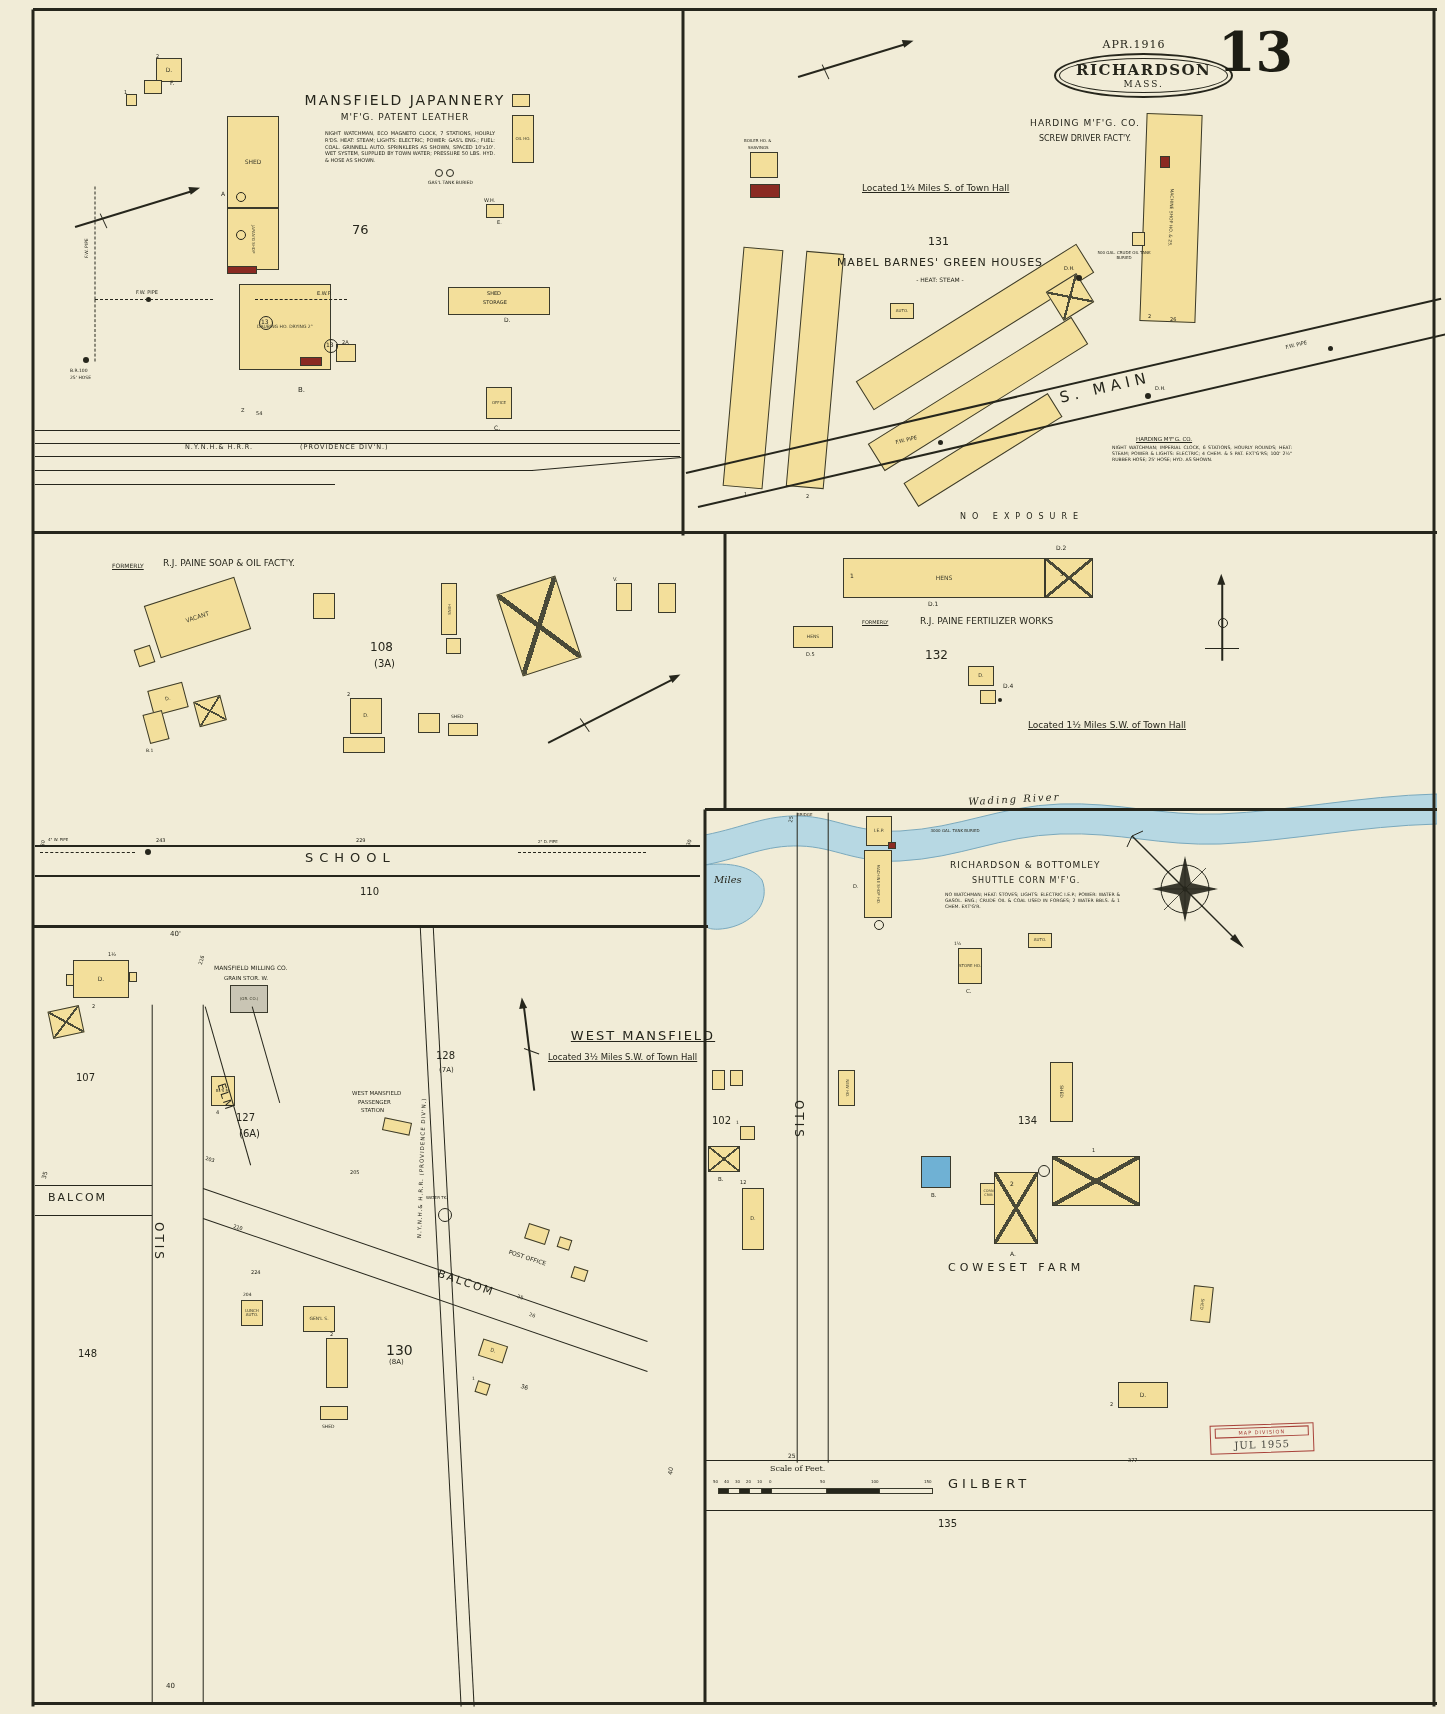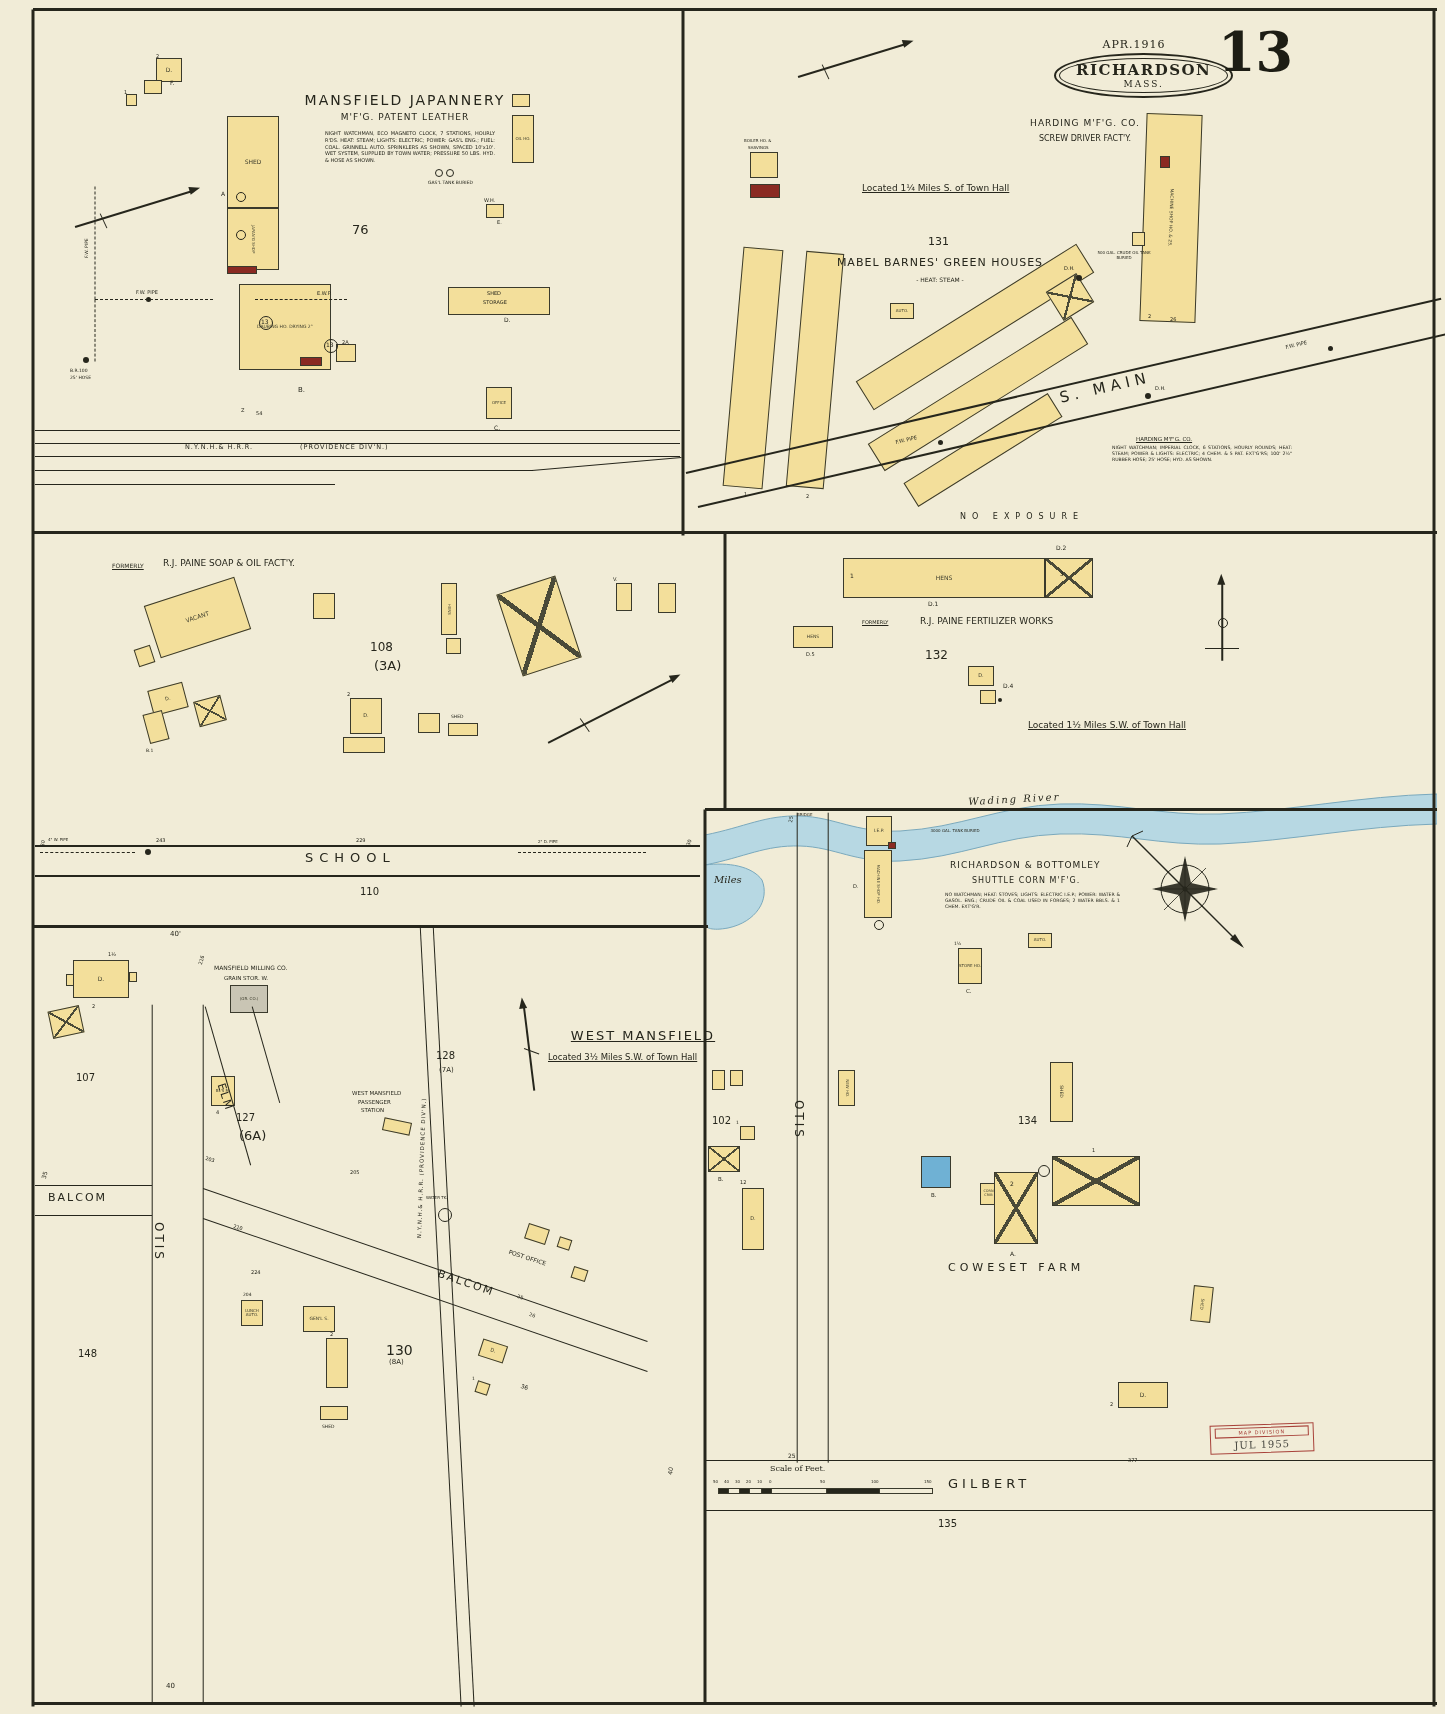--- a/index.html
+++ b/index.html
@@ -229,21 +229,21 @@
     <div class="ln" style="width: 16px; height: 1.4px; left: 580px; top: 718px; transform: rotate(55deg);"></div>
     <div class="ln" style="width: 665px; height: 2px; left: 35px; top: 845px;"></div>
     <div class="ln" style="width: 665px; height: 2px; left: 35px; top: 875px;"></div>
     <div class="ln dash" style="width: 95px; height: 0px; border-top: 1px dashed rgb(38, 38, 28); left: 40px; top: 852px;"></div>
     <div class="ln dash" style="width: 128px; height: 0px; border-top: 1px dashed rgb(38, 38, 28); left: 518px; top: 852px;"></div>
     <div class="dt" style="width: 6px; height: 6px; left: 145px; top: 849px;"></div>
     <div class="t" style="font-size: 6px; text-decoration: underline; left: 112px; top: 562px;">FORMERLY</div>
     <div class="t" style="font-size: 9px; left: 163px; top: 558px;">R.J. PAINE SOAP &amp; OIL FACT'Y.</div>
     <div class="t" style="font-size: 4.5px; left: 146px; top: 748px;">B.1</div>
     <div class="t" style="font-size: 12px; left: 370px; top: 640px;">108</div>
-    <div class="t" style="font-size: 13px; left: 374px; top: 658px;">(3A)</div>
+    <div class="t" style="font-size: 10px; left: 374px; top: 658px;">(3A)</div>
     <div class="t" style="font-size: 5px; left: 613px; top: 577px;">V.</div>
     <div class="t" style="font-size: 5px; left: 347px; top: 692px;">2</div>
     <div class="t" style="font-size: 4.5px; left: 451px; top: 714px;">SHED</div>
     <div class="t" style="font-size: 13px; letter-spacing: 6px; left: 305px; top: 850px;">SCHOOL</div>
     <div class="t" style="font-size: 4px; left: 48px; top: 838px;">4" W. PIPE</div>
     <div class="t" style="font-size: 5px; left: 156px; top: 838px;">243</div>
     <div class="t" style="font-size: 5px; left: 356px; top: 838px;">229</div>
     <div class="t" style="font-size: 4px; left: 538px; top: 840px;">2" D. PIPE</div>
     <div class="t" style="font-size: 5px; left: 40px; top: 846px; transform: rotate(-80deg);">30</div>
     <div class="t" style="font-size: 5px; left: 686px; top: 845px; transform: rotate(-75deg);">30</div>
@@ -325,21 +325,21 @@
     <div class="t" style="font-size: 8.5px; text-decoration: underline; left: 548px; top: 1052px;">Located 3½ Miles S.W. of Town Hall</div>
     <div class="t" style="font-size: 11px; letter-spacing: 2px; left: 226px; top: 1082px; transform: rotate(72deg);">ELM</div>
     <div class="t" style="font-size: 12px; letter-spacing: 3px; left: 166px; top: 1222px; transform: rotate(90deg);">OTIS</div>
     <div class="t" style="font-size: 11px; letter-spacing: 2px; left: 48px; top: 1192px;">BALCOM</div>
     <div class="t" style="font-size: 11px; letter-spacing: 2px; left: 440px; top: 1268px; transform: rotate(19deg);">BALCOM</div>
     <div class="t" style="font-size: 5.5px; letter-spacing: 1px; left: 416px; top: 1238px; transform: rotate(-88deg);">N.Y.N.H.&amp; H.R.R.  (PROVIDENCE DIV'N.)</div>
     <div class="t" style="font-size: 10px; left: 436px; top: 1050px;">128</div>
     <div class="t" style="font-size: 7px; left: 439px; top: 1066px;">(7A)</div>
     <div class="t" style="font-size: 5px; left: 216px; top: 1110px;">4</div>
     <div class="t" style="font-size: 10px; left: 236px; top: 1112px;">127</div>
-    <div class="t" style="font-size: 13px; left: 239px; top: 1128px;">(6A)</div>
+    <div class="t" style="font-size: 10px; left: 239px; top: 1128px;">(6A)</div>
     <div class="t" style="font-size: 5.5px; left: 352px; top: 1090px;">WEST MANSFIELD</div>
     <div class="t" style="font-size: 5.5px; left: 358px; top: 1099px;">PASSENGER</div>
     <div class="t" style="font-size: 5.5px; left: 361px; top: 1107px;">STATION</div>
     <div class="t" style="font-size: 5px; left: 206px; top: 1156px; transform: rotate(15deg);">203</div>
     <div class="t" style="font-size: 5px; left: 350px; top: 1170px;">205</div>
     <div class="t" style="font-size: 5px; left: 234px; top: 1224px; transform: rotate(15deg);">210</div>
     <div class="t" style="font-size: 5px; left: 251px; top: 1270px;">224</div>
     <div class="t" style="font-size: 4px; left: 426px; top: 1196px;">WATER TK.</div>
     <div class="t" style="font-size: 6px; left: 510px; top: 1248px; transform: rotate(18deg);">POST OFFICE</div>
     <div class="t" style="font-size: 5px; left: 518px; top: 1294px; transform: rotate(18deg);">25</div>

